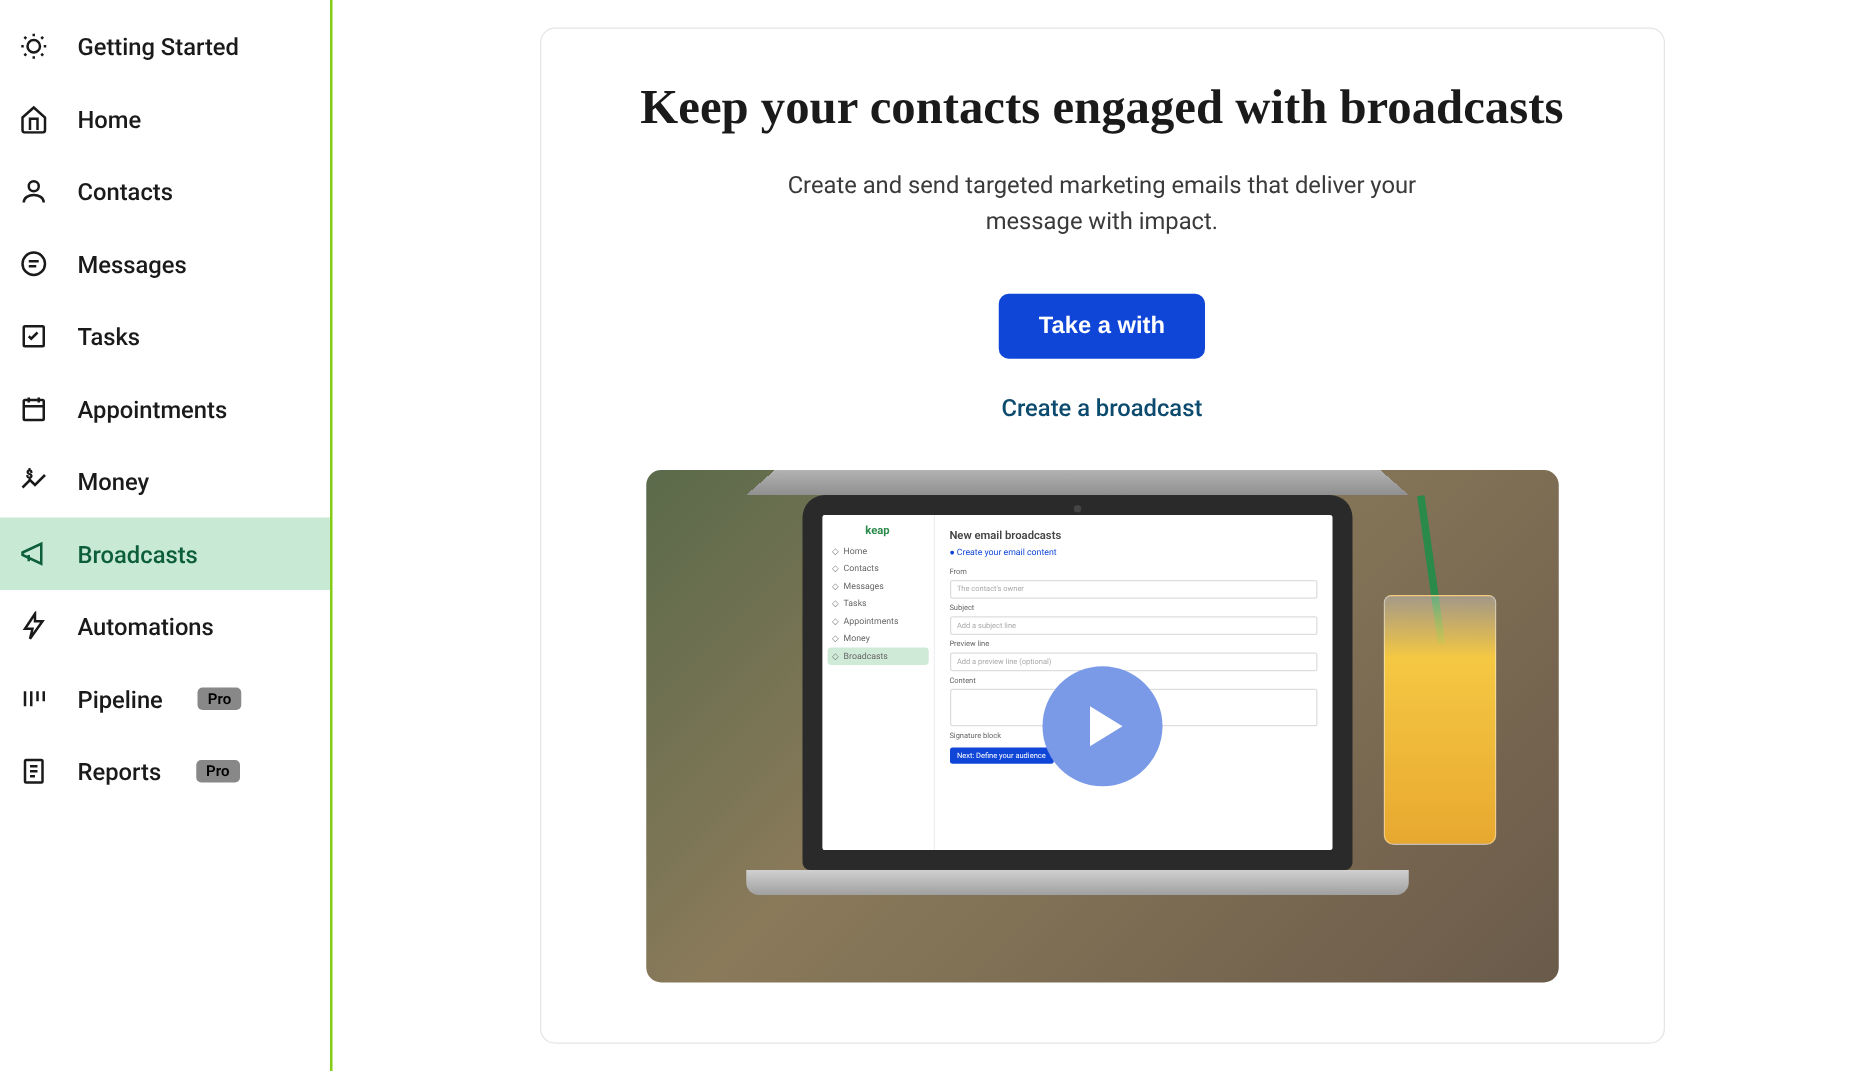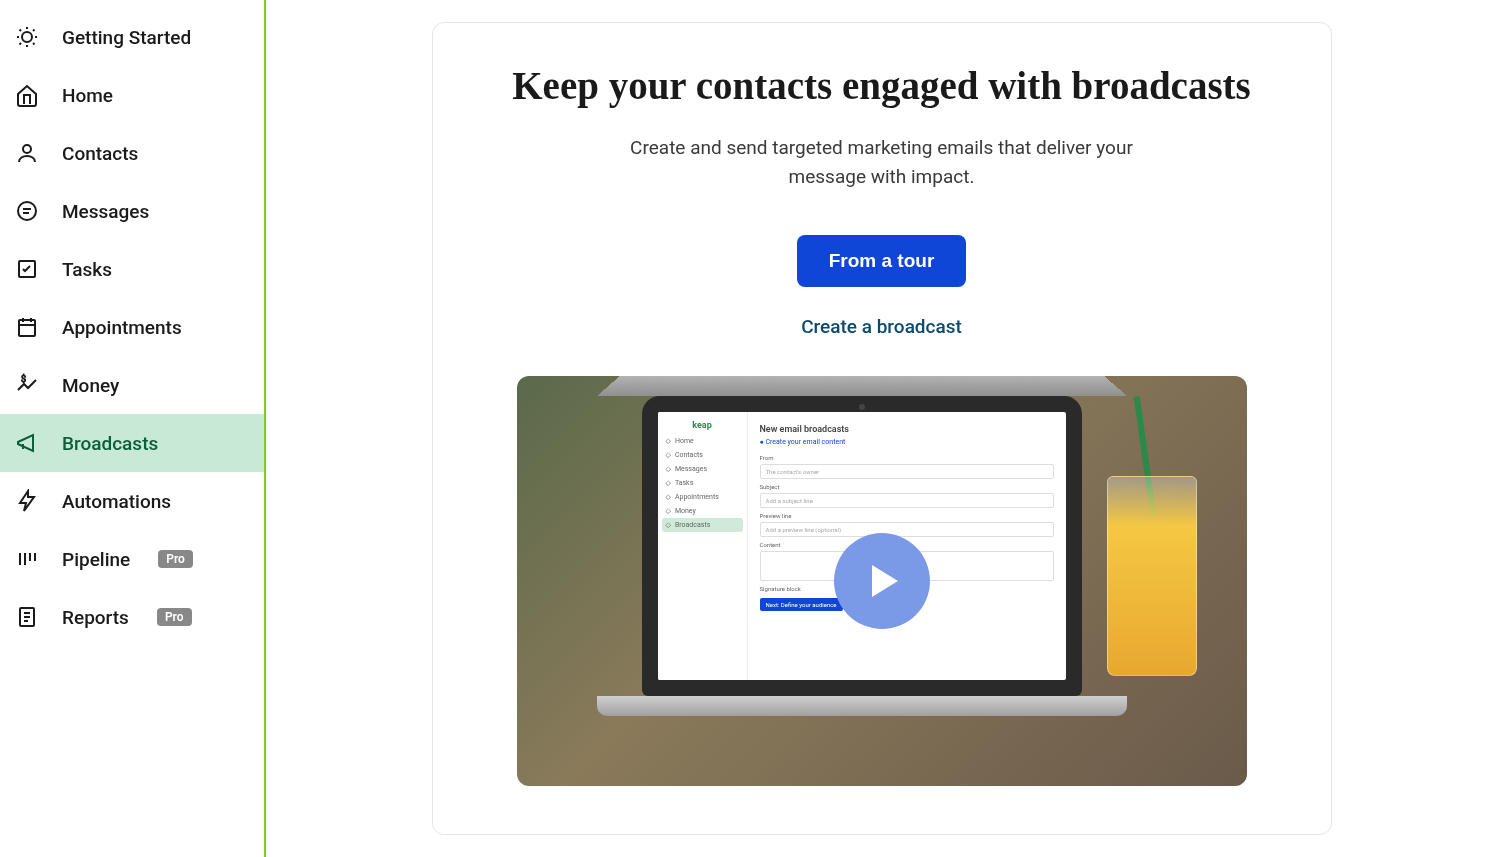--- a/index.html
+++ b/index.html
@@ -51,21 +51,21 @@
     }
     .sidebar-item.active .icon svg {
       stroke: #0d5e3a;
     }
     .sidebar-item .label {
       font-size: 19px;
       font-weight: 500;
     }
     .badge {
       background: #888;
-      color: #ffffff;
+      color: #000000;
       font-size: 12px;
       font-weight: 600;
       padding: 2px 8px;
       border-radius: 4px;
       margin-left: 6px;
     }
     .main {
       flex: 1;
       display: flex;
       justify-content: center;
@@ -415,21 +415,21 @@
     </span>
     <span class="label">Reports</span>
     <span class="badge">Pro</span>
   </div>
 </nav>
 
 <main class="main">
   <div class="card">
     <h1>Keep your contacts engaged with broadcasts</h1>
     <p class="subtitle">Create and send targeted marketing emails that deliver your message with impact.</p>
-    <button class="btn-primary">From a tour</button>
+    <button class="btn-primary">Take a with</button>
     <a class="link-secondary">Create a broadcast</a>
 
     <div class="video-thumb">
       <div class="glass">
         <div class="straw"></div>
         <div class="glass-body"></div>
       </div>
       <div class="laptop">
         <div class="laptop-screen">
           <div class="laptop-inner">

